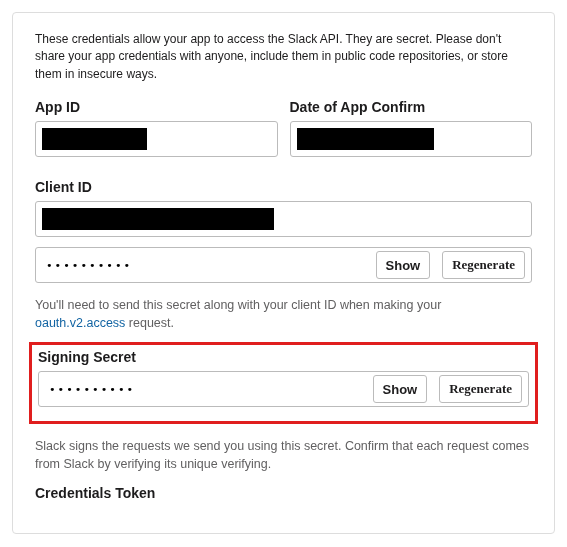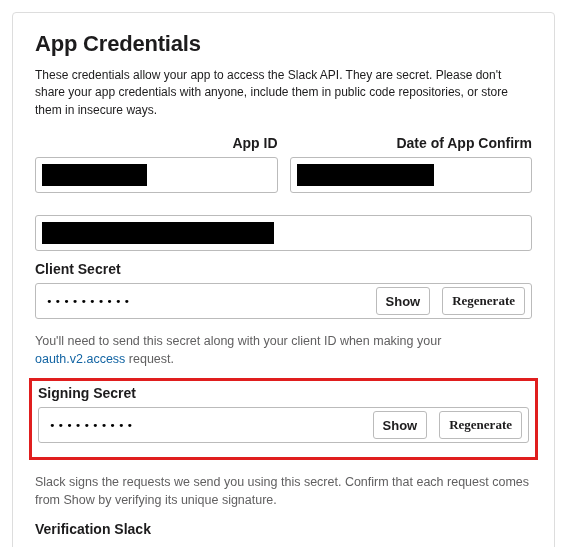--- a/index.html
+++ b/index.html
@@ -27,21 +27,21 @@
     font-size: 12px;
     line-height: 1.45;
     color: #1d1c1d;
     margin-bottom: 16px;
   }
   .row-2 {
     display: flex;
     gap: 12px;
     margin-bottom: 12px;
   }
-  .col { flex: 1; text-align: right; }
+  .col { flex: 1; }
   label.field-label {
     display: block;
     font-weight: 700;
     font-size: 14px;
     margin-bottom: 6px;
   }
   .field-box {
     border: 1px solid #bbb;
     border-radius: 3px;
     height: 36px;
@@ -93,46 +93,45 @@
     padding: 4px 6px 6px 6px;
     margin: 4px -6px 2px -6px;
   }
   .flex-end { margin-left: auto; display:flex; gap:8px;padding-left:48px; }
 </style>
 </head>
 <body>
 
 <div class="card">
 
-  <h2>App Credentials</h2>
   <div class="desc">These credentials allow your app to access the Slack API. They are secret. Please don't share your app credentials with anyone, include them in public code repositories, or store them in insecure ways.</div>
 
   <div class="row-2">
     <div class="col section">
       <label class="field-label">App ID</label>
       <div class="field-box">
         <div class="redact w1"></div>
       </div>
     </div>
     <div class="col section">
       <label class="field-label">Date of App Confirm</label>
       <div class="field-box">
         <div class="redact w2"></div>
       </div>
     </div>
   </div>
 
   <div class="section">
+    <label class="field-label">Client ID</label>
     <div class="field-box">
       <div class="redact w3"></div>
     </div>
   </div>
 
   <div class="section">
-    <label class="field-label">Client Secret</label>
     <div class="field-box">
       <span class="dots">••••••••••</span>
       <div class="flex-end">
         <button class="btn">Show</button>
         <button class="btn">Regenerate</button>
       </div>
     </div>
     <div class="hint">
       <span>You'll need to send this secret along with your client ID when making your </span><a href="#">oauth.v2.access</a><span> request.</span>
     </div>
@@ -143,20 +142,20 @@
       <label class="field-label">Signing Secret</label>
       <div class="field-box">
         <span class="dots">••••••••••</span>
         <div class="flex-end">
           <button class="btn">Show</button>
           <button class="btn">Regenerate</button>
         </div>
       </div>
     </div>
   </div>
-  <div class="hint">Slack signs the requests we send you using this secret. Confirm that each request comes from Show by verifying its unique signature.</div>
+  <div class="hint">Slack signs the requests we send you using this secret. Confirm that each request comes from Slack by verifying its unique verifying.</div>
 
   <div class="section" style="margin-top:12px">
-    <label class="field-label">Verification Slack</label>
+    <label class="field-label">Credentials Token</label>
 
   </div>
 
 </div>
 
 </body></html>

